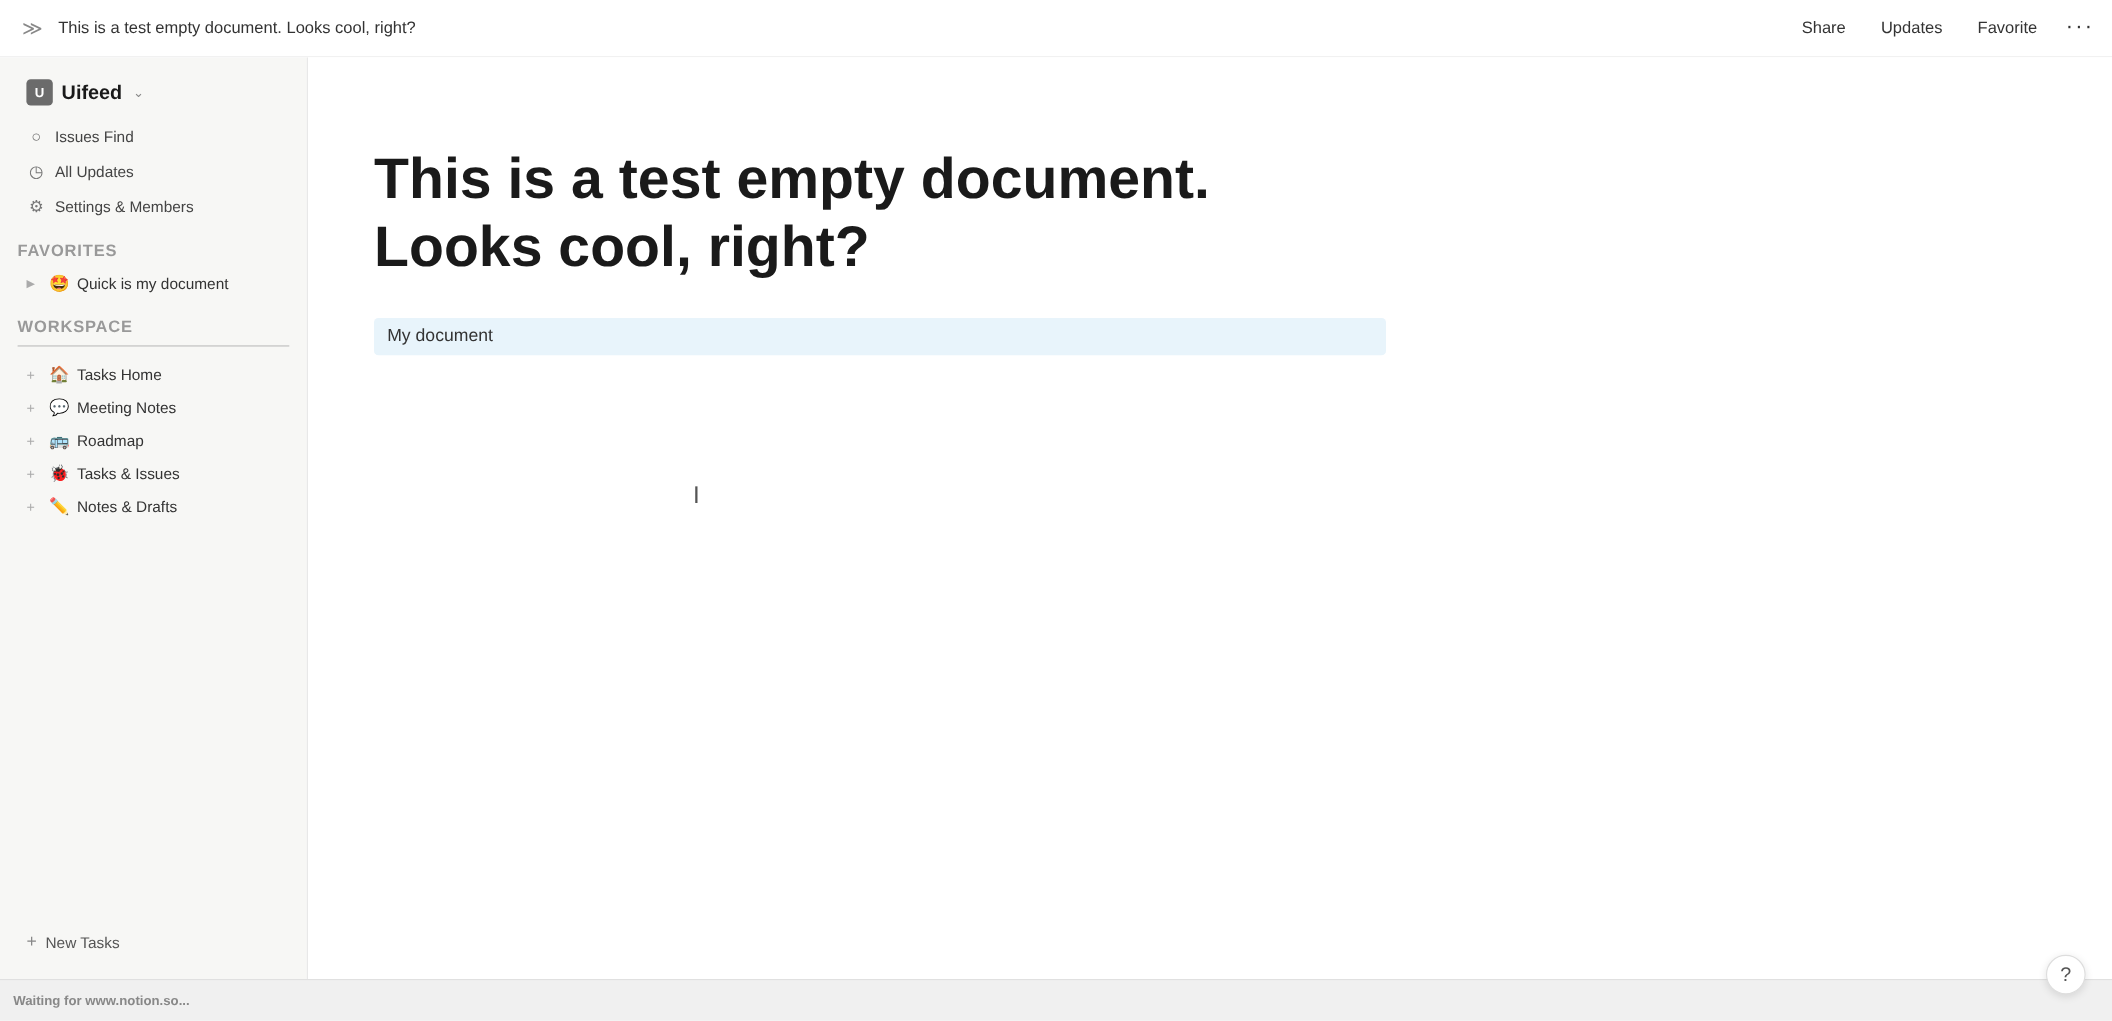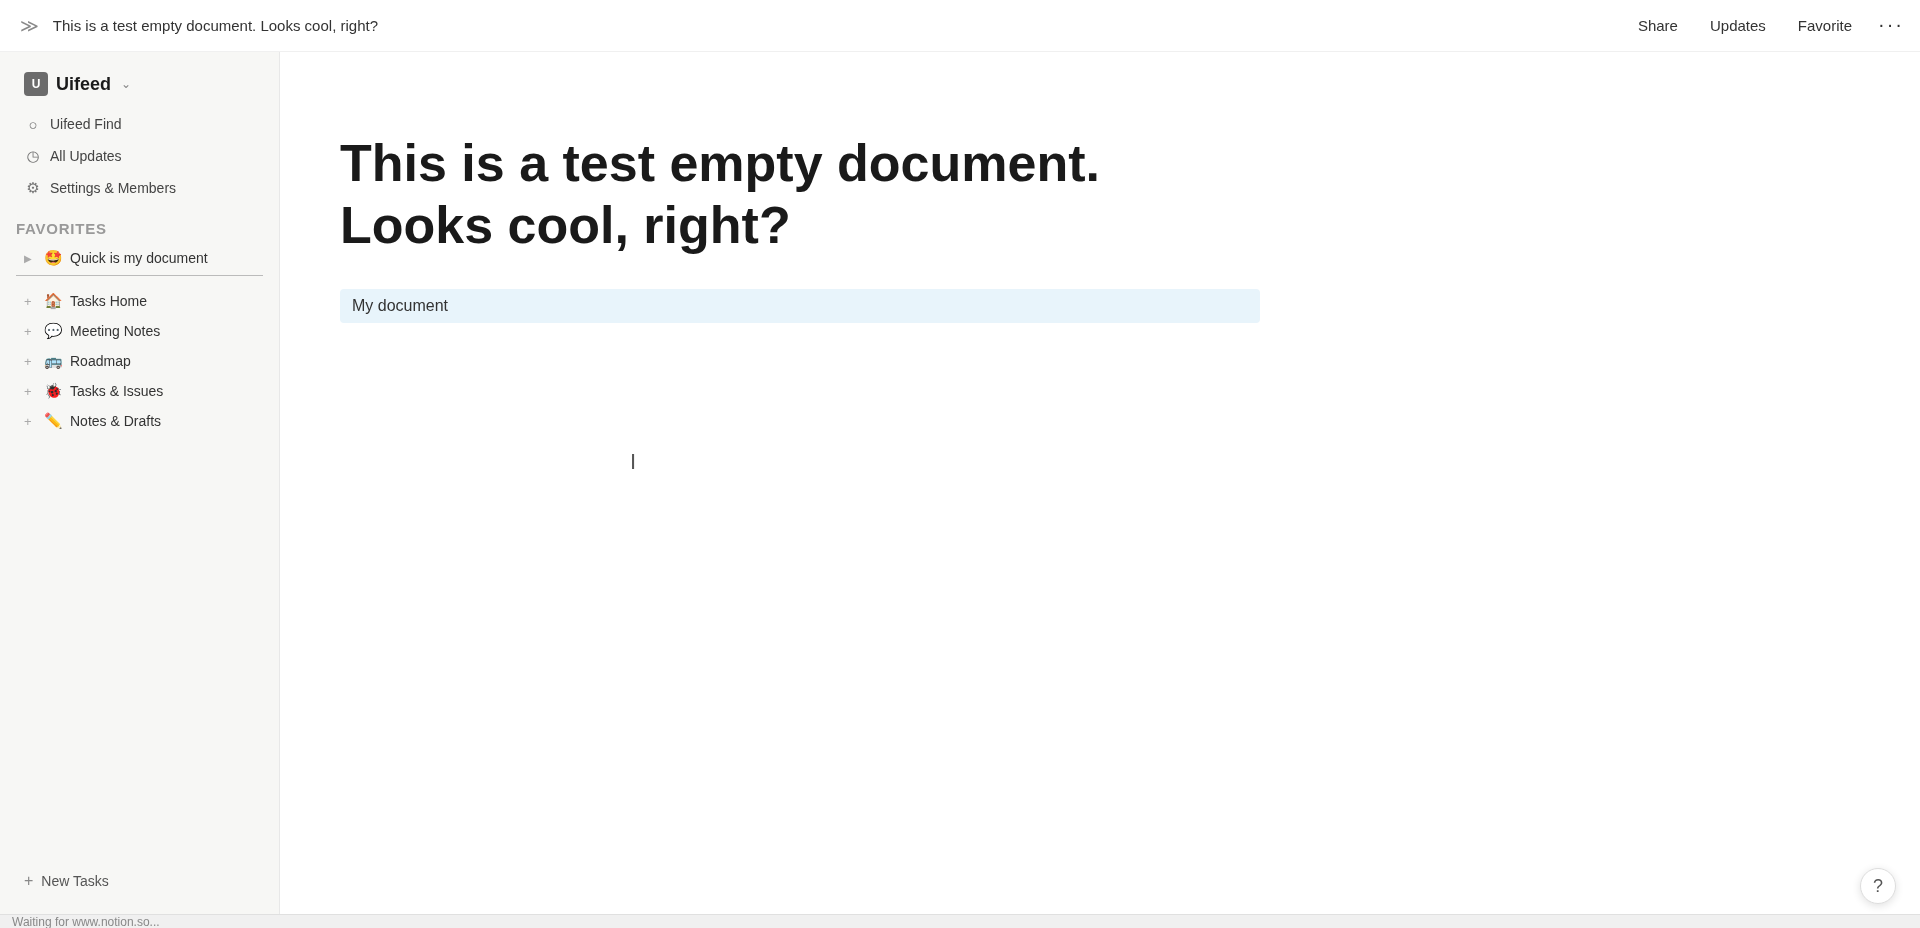--- a/index.html
+++ b/index.html
@@ -251,28 +251,29 @@
       align-items: center;
       justify-content: center;
       font-size: 18px;
       color: #555;
       cursor: pointer;
       box-shadow: 0 2px 8px rgba(0,0,0,0.12);
     }
 
     
     .status-bar {
-      height: 14px;
+      height: 38px;
       background: #f0f0f0;
       display: flex;
       align-items: center;
       padding: 0 12px;
       font-size: 12px;
       color: #888;
       border-top: 1px solid #e0e0e0;
+      font-weight: bold;
     }
   </style>
 </head>
 <body>
 
 <div class="topbar">
   <div class="topbar-left">
     <span class="toggle-sidebar-btn">≫</span>
     <span class="topbar-title">This is a test empty document. Looks cool, right?</span>
   </div>
@@ -291,41 +292,42 @@
     <div class="sidebar-workspace">
       <div class="workspace-icon">
         <span>U</span>
       </div>
       <span class="workspace-name">Uifeed</span>
       <span class="workspace-chevron">⌄</span>
     </div>
 
     <div class="sidebar-nav-item">
       <span class="nav-icon">○</span>
-      <span>Uifeed Find</span>
+      <span>Issues Find</span>
     </div>
 
     <div class="sidebar-nav-item">
       <span class="nav-icon">◷</span>
       <span>All Updates</span>
     </div>
 
     <div class="sidebar-nav-item">
       <span class="nav-icon">⚙</span>
       <span>Settings &amp; Members</span>
     </div>
 
     <div class="sidebar-section-label">FAVORITES</div>
 
     <div class="sidebar-page-item">
       <span class="page-expand-arrow">▶</span>
       <span class="page-emoji">🤩</span>
       <span>Quick is my document</span>
     </div>
 
+    <div class="sidebar-section-label">WORKSPACE</div>
     <div class="workspace-section-line"></div>
 
 
     <div class="sidebar-template-item">
       <span class="template-plus">+</span>
       <span class="page-emoji">🏠</span>
       <span>Tasks Home</span>
     </div>
 
     <div class="sidebar-template-item">

